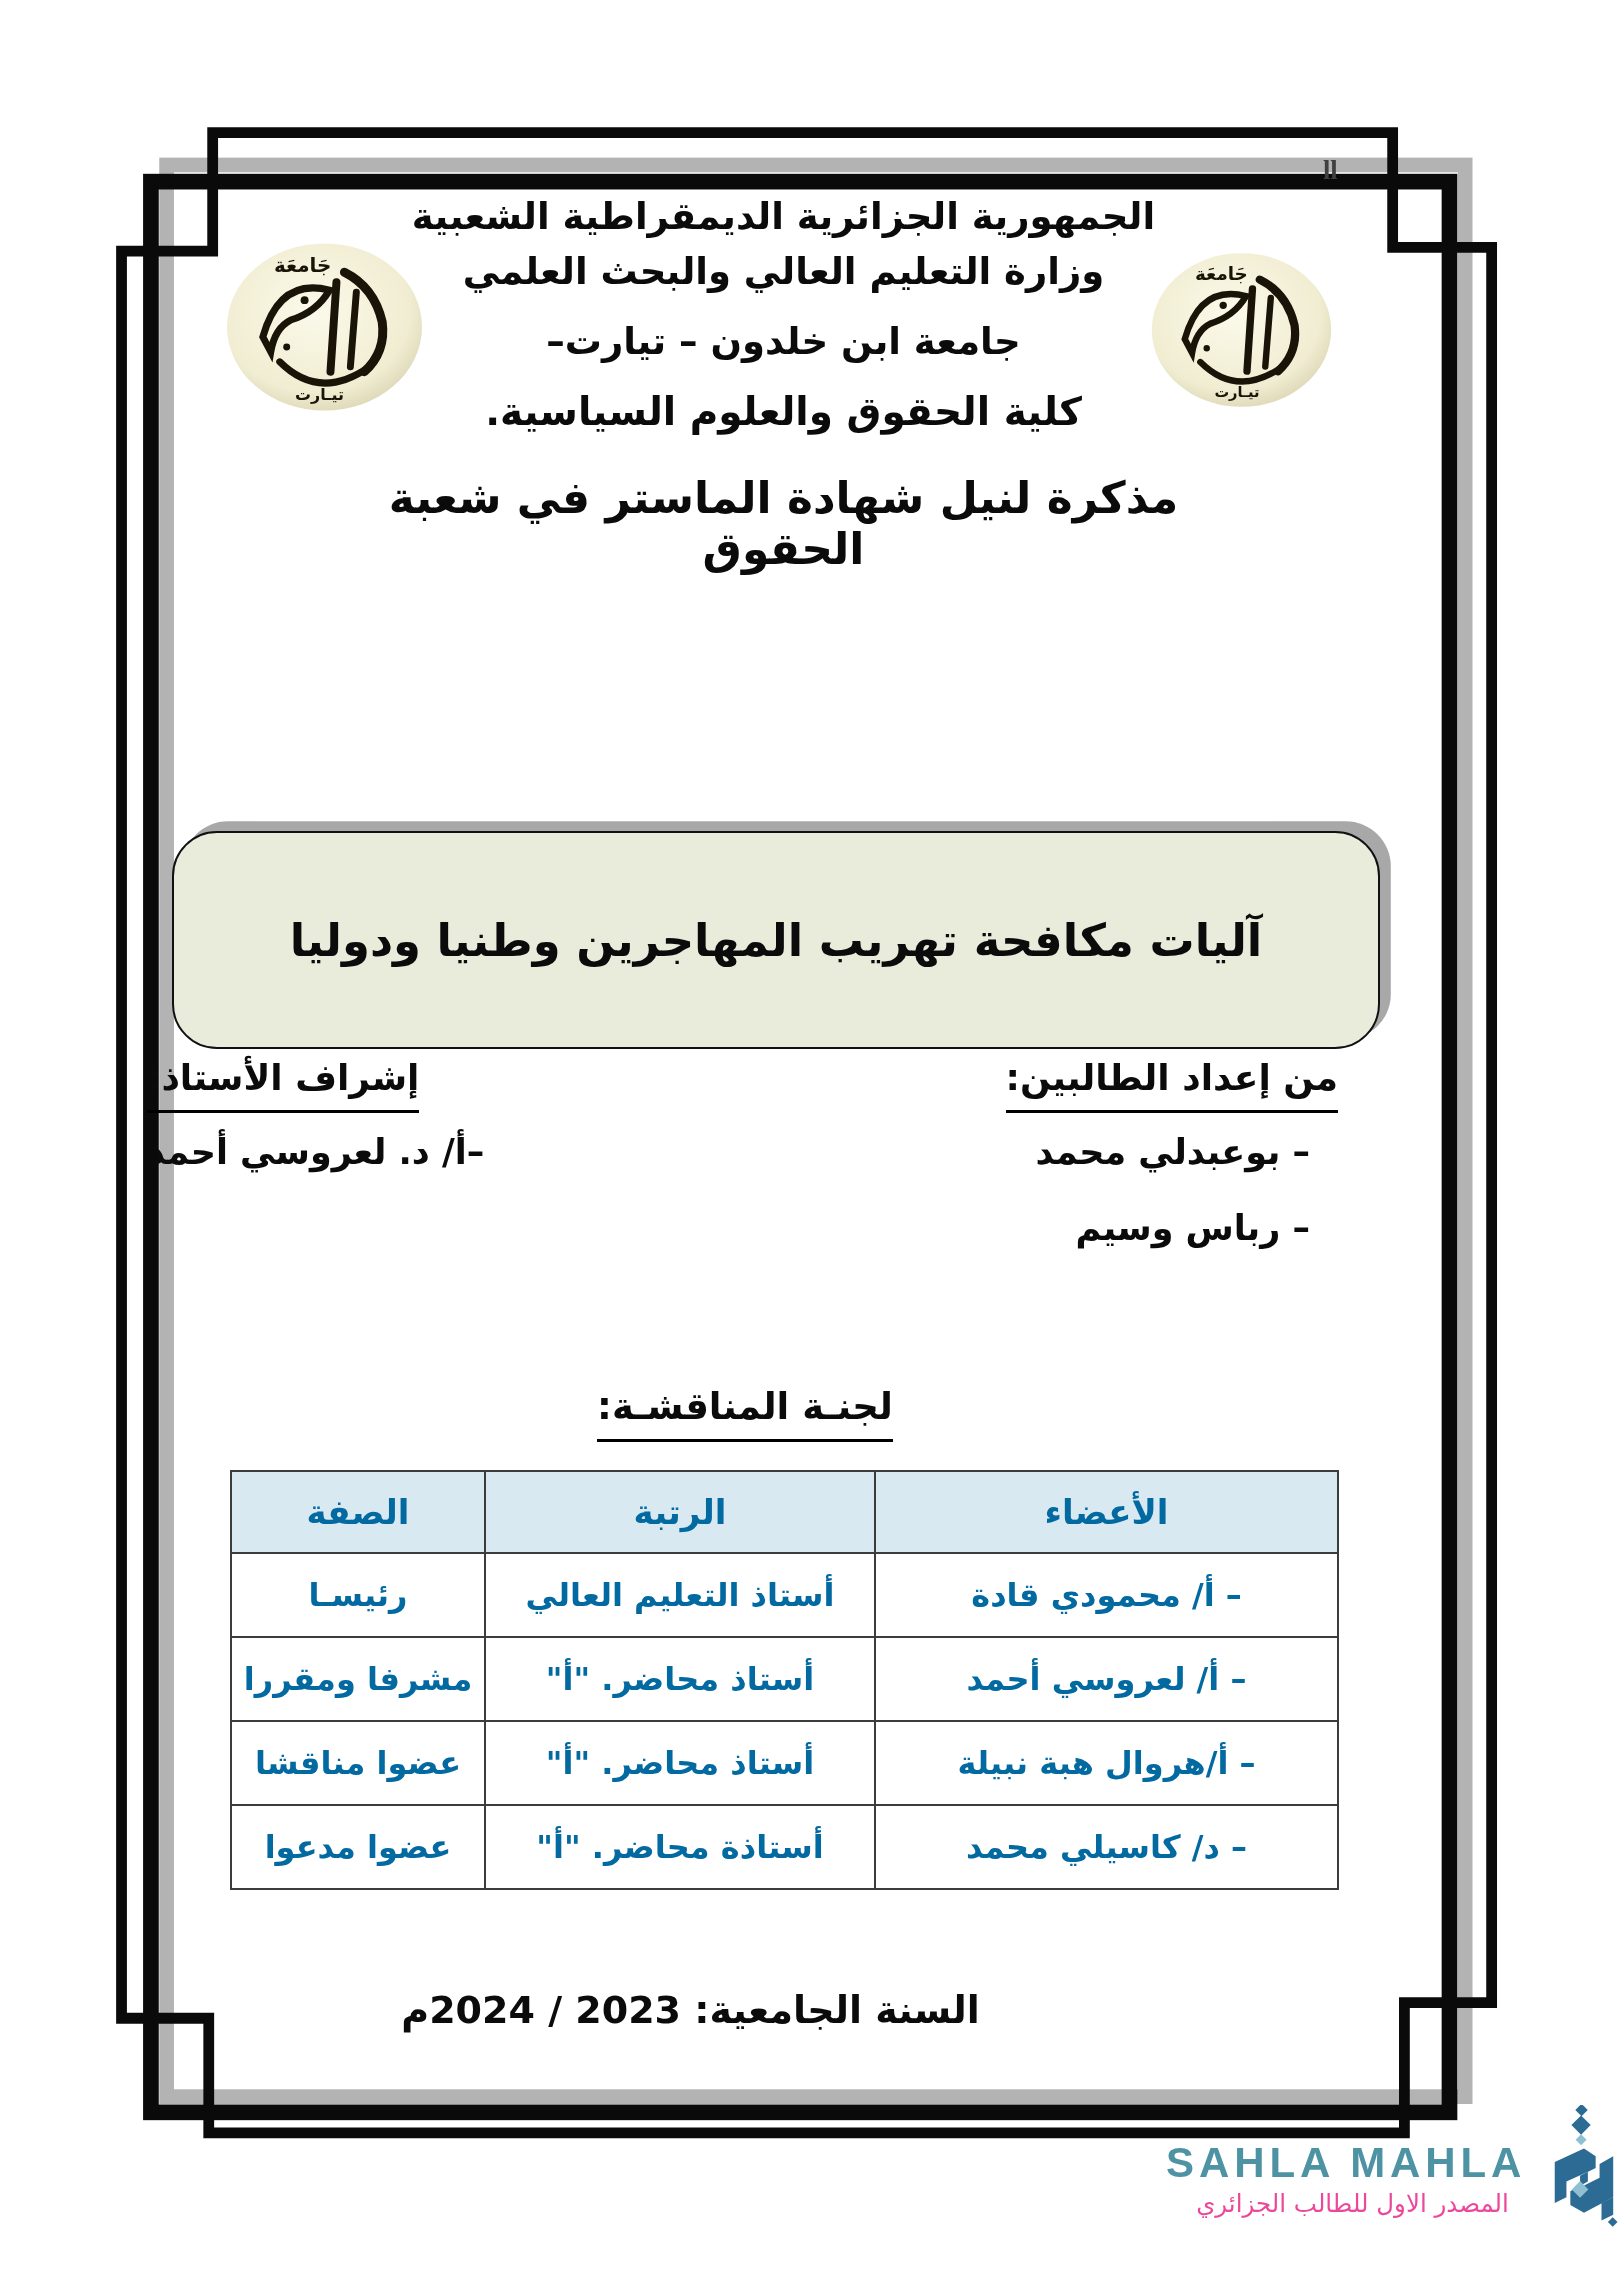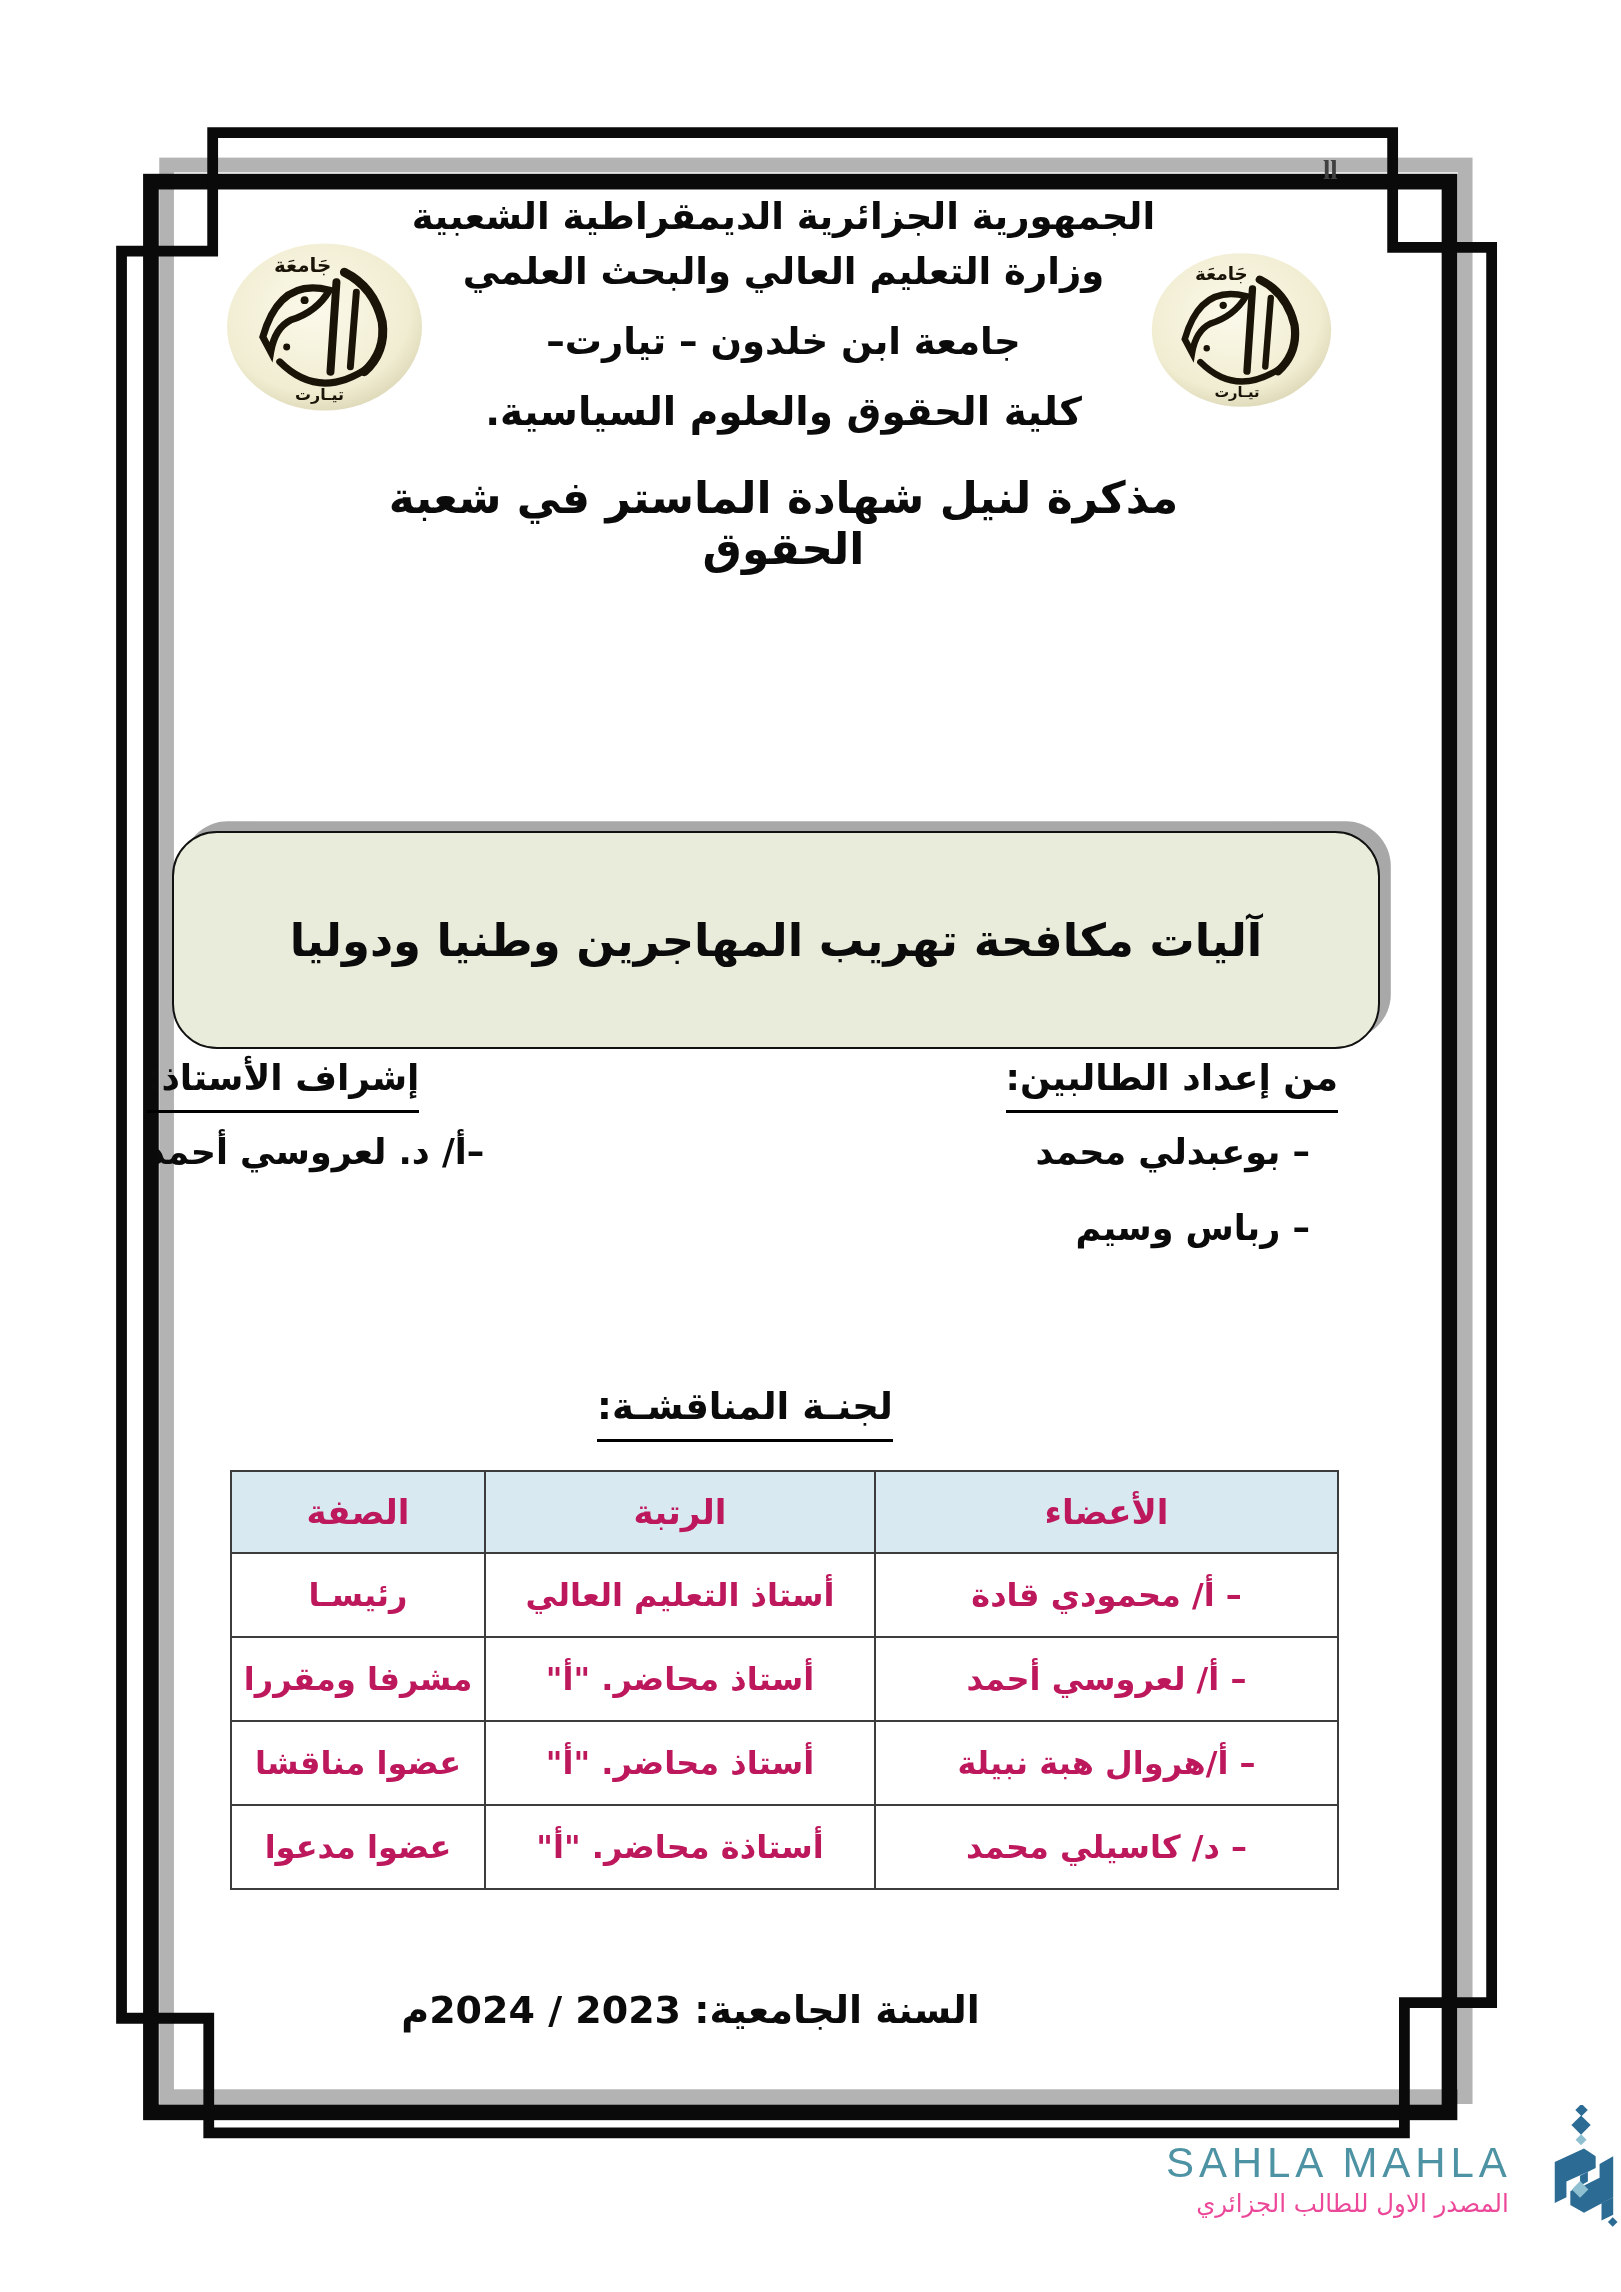--- a/index.html
+++ b/index.html
@@ -35,30 +35,30 @@
     border-collapse:collapse;
     direction:rtl;
     table-layout:fixed;
     width:1107px;
   }
   #committee-table th,#committee-table td{
     border:2px solid #3c3c3c;
     text-align:center;
     vertical-align:middle;
     font-weight:bold;
-    color:#be185d;
+    color:#0369a1;
     overflow:hidden;
   }
   #committee-table{border:2.9px solid #2e2e2e;}
   #committee-table th{height:78px;font-size:34px;}
   #committee-table td{height:80px;font-size:32px;}
   
   #brand-name{
     font-family:"Liberation Sans", sans-serif;
-    font-weight:normal;letter-spacing:4.9px;font-size:42px;
+    font-weight:bold;letter-spacing:4.9px;font-size:42px;
   }
   #brand-tagline{
     font-size:24.5px;font-weight:normal;letter-spacing:1px;
   }
   svg{display:block;}
 </style>
 </head>
 <body>
 
 <div id="page">

